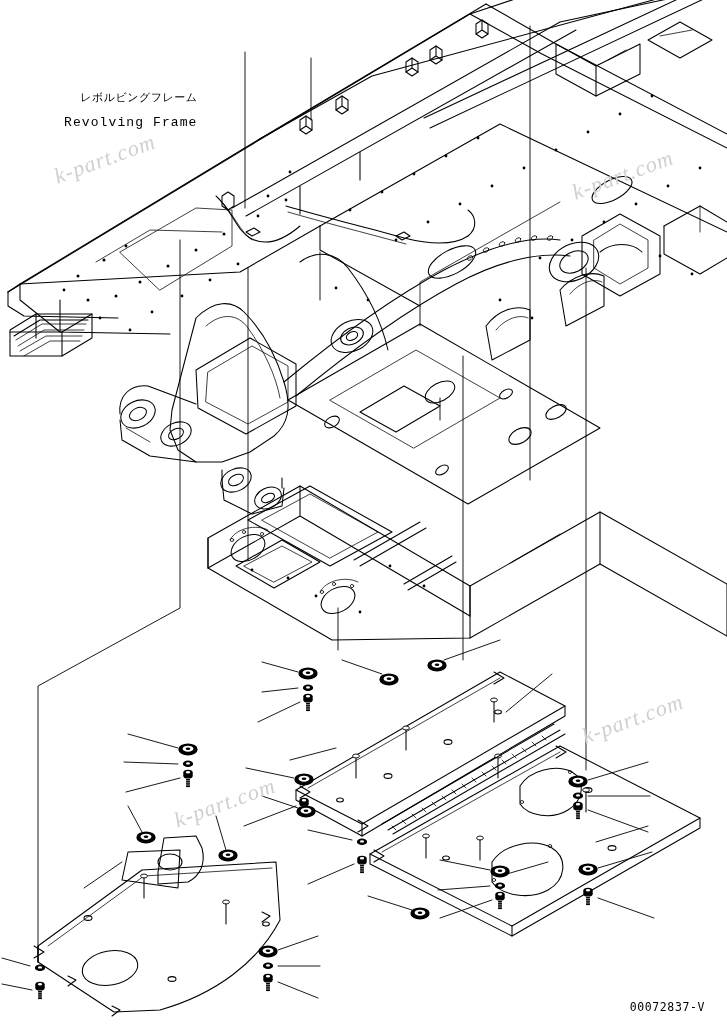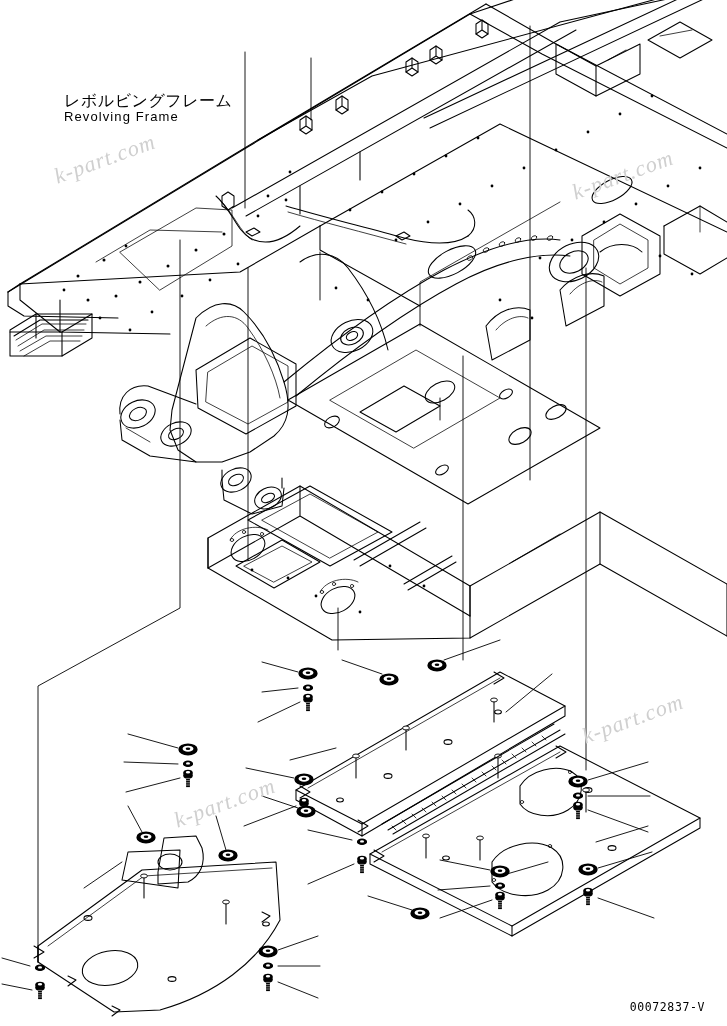--- a/index.html
+++ b/index.html
@@ -27,29 +27,30 @@
   }
   .label-block {
     position: absolute;
     left: 64px;
     top: 92px;
     line-height: 1.12;
     white-space: nowrap;
     color: #000000;
   }
   .label-jp {
-    font-size: 16px;
+    font-size: 11px;
     letter-spacing: 0.5px;
     font-family: "DejaVu Sans", sans-serif;
     text-align: right;
   }
   .label-en {
     font-size: 13px;
     letter-spacing: 1.1px;
-    font-family: Liberation Sans, sans-serif;
+    font-family: Liberation Mono, monospace;
+    margin-top: 12px;
   }
   .figno {
     position: absolute;
     right: 22px;
     bottom: 12px;
     font-size: 11.5px;
     letter-spacing: 0.6px;
     color: #000000;
     font-family: "DejaVu Sans Mono", monospace;
     white-space: nowrap;

